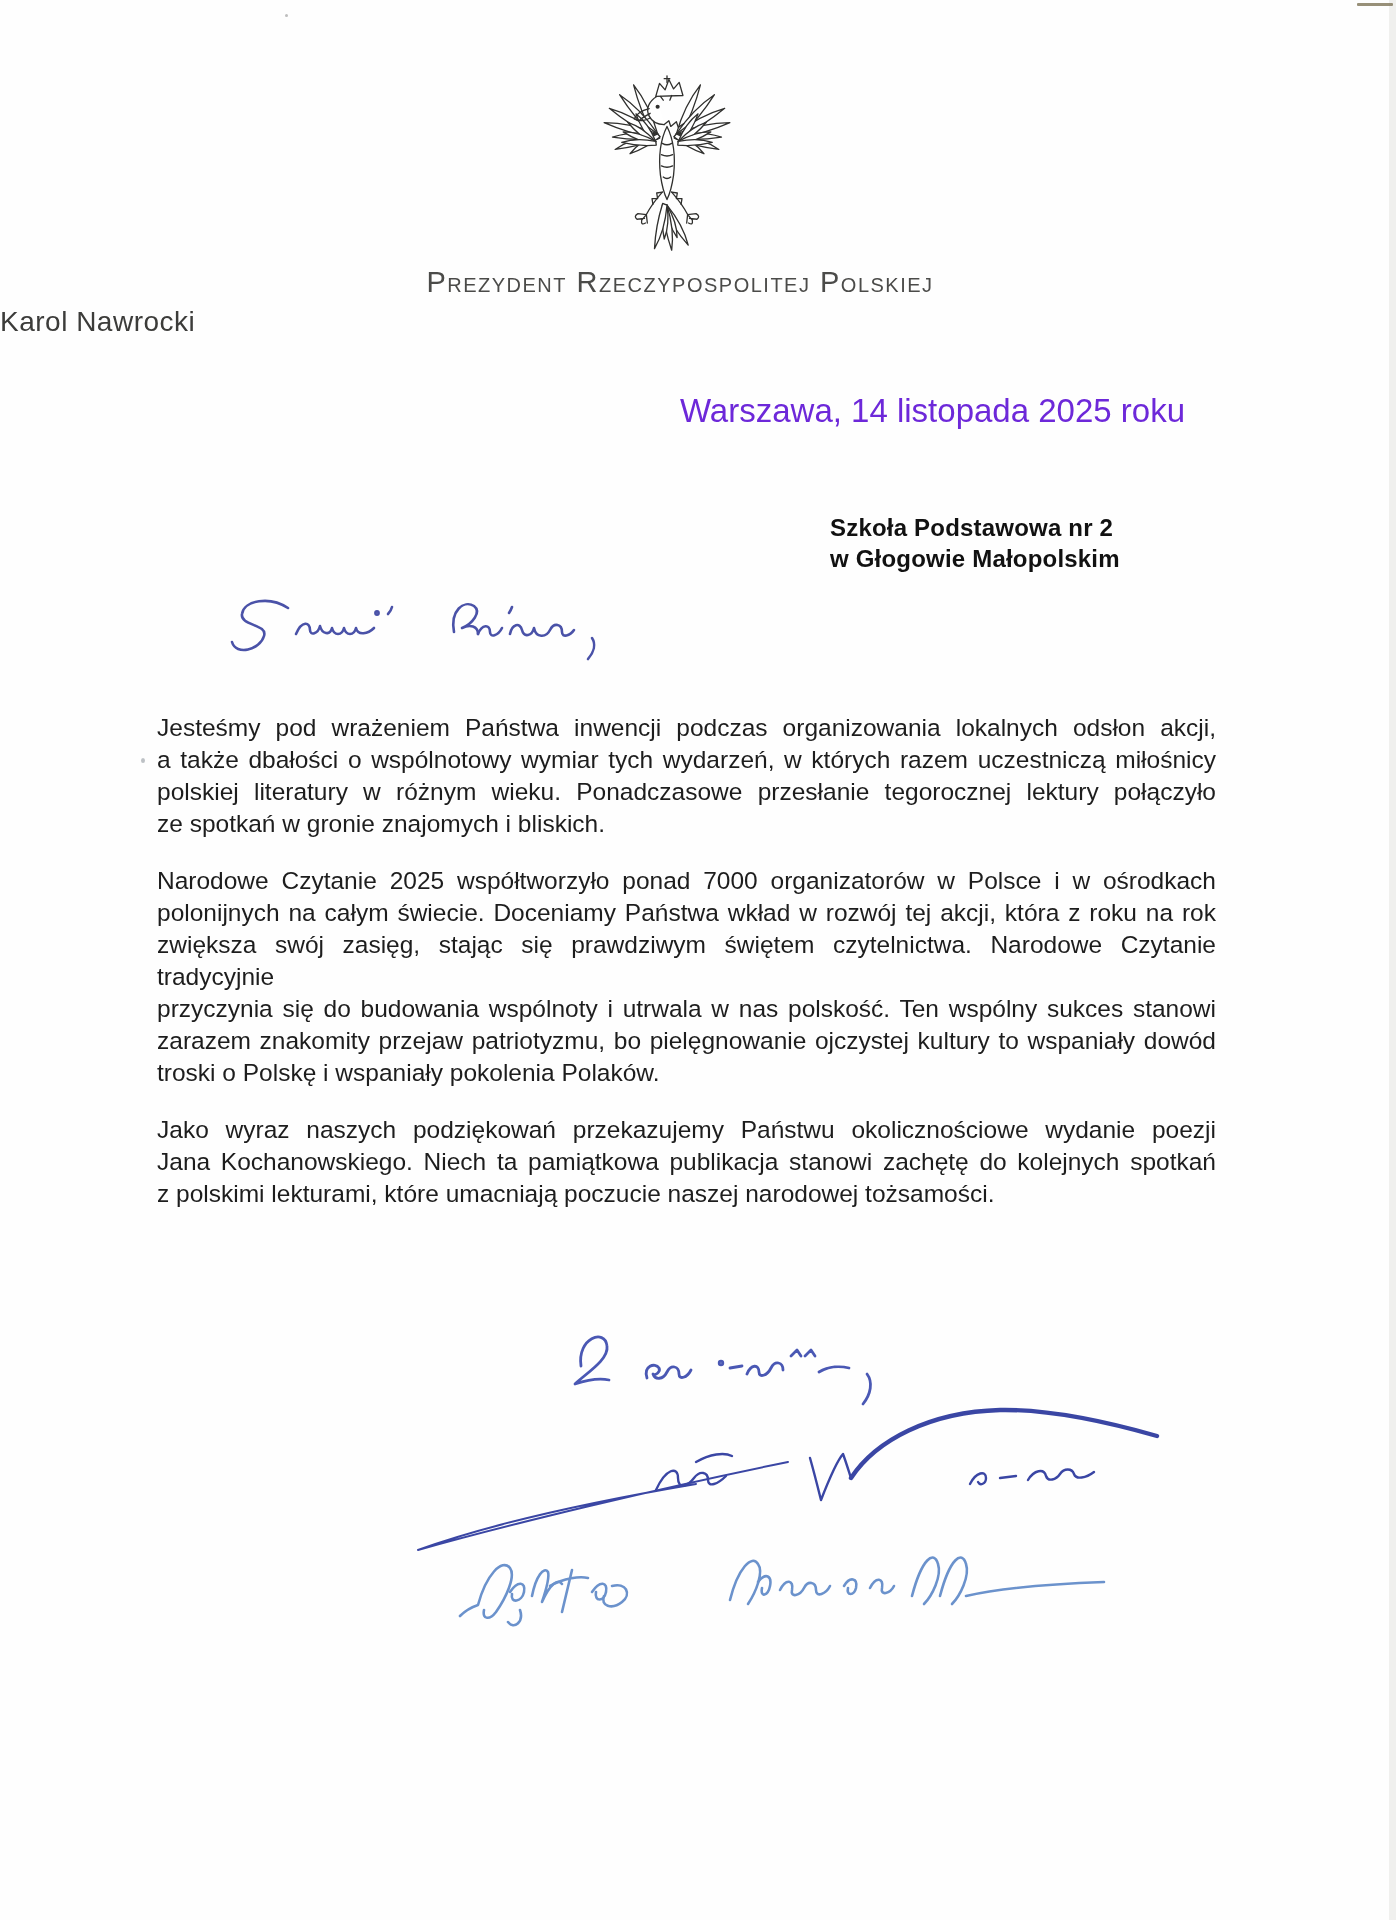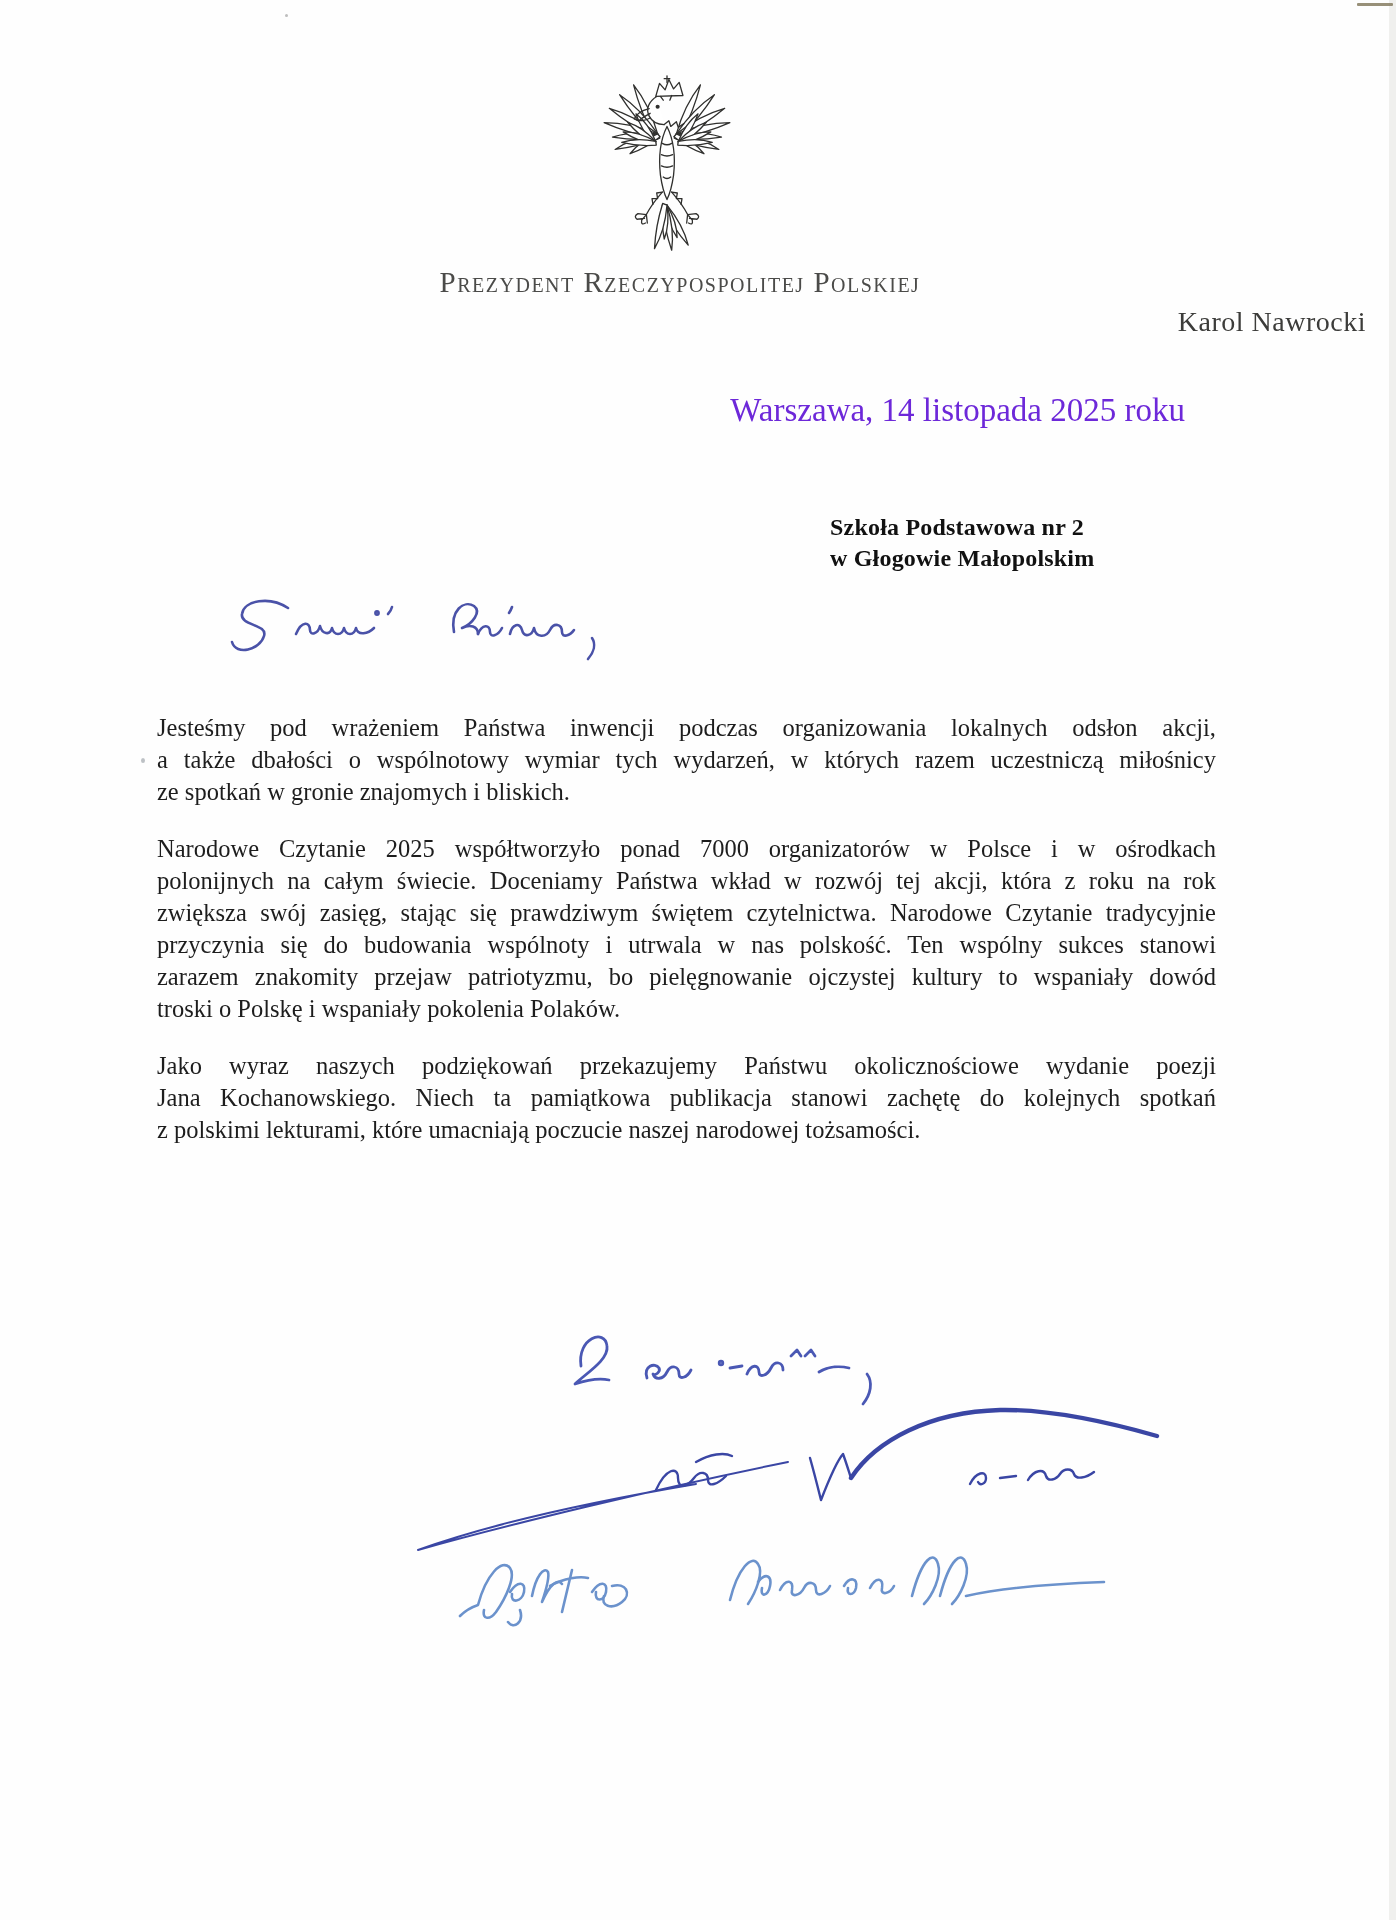--- a/index.html
+++ b/index.html
@@ -1,35 +1,35 @@
 <!DOCTYPE html>
 <html lang="pl"><head>
 <meta charset="utf-8">
 <style>
   html,body{margin:0;padding:0;background:#e8e8e8;}
   .page{
     position:relative;
     width:1396px;height:1920px;
     background:#fefefe;
     overflow:hidden;
-    font-family:Liberation Serif, serif;
+    font-family:Liberation Sans, sans-serif;
     color:#1d1d1d;
   }
   
   .emblem{position:absolute;left:592px;top:73px;width:150px;height:180px;}
   .lh-title{
     position:absolute;left:0;top:266px;width:1360px;
     text-align:center;
     font-variant:small-caps;
     font-size:29px;letter-spacing:1.5px;
     color:#4b4b49;
   }
   .lh-name{
     position:absolute;left:0;top:306px;width:1366px;
-    text-align:right;
+    text-align:left;
     font-size:28px;letter-spacing:.5px;
     color:#3c3c3a;
   }
   .dateline{
     position:absolute;top:392px;right:211px;
     font-size:33px;color:#6d28d9;
   }
   .recipient{
     position:absolute;left:830px;top:512px;
     font-size:24px;font-weight:bold;color:#111;
@@ -153,20 +153,21 @@
       <path d="M283,19 q2,-3 3,-6"></path>
       <path d="M284,40 C286,30 294,28 296,36 C298,44 306,42 308,34 C310,44 320,44 324,36 C328,28 336,30 336,38 C336,44 344,42 348,36"></path>
       <path d="M366,44 C370,50 368,58 362,65"></path>
     </g>
   </svg>
 
   <div class="body-text">
     <p>
       <span class="ln" style="display:block">Jesteśmy pod wrażeniem Państwa inwencji podczas organizowania lokalnych odsłon akcji,</span>
       <span class="ln" style="display:block">a także dbałości o wspólnotowy wymiar tych wydarzeń, w których razem uczestniczą miłośnicy</span>
+      <span class="ln" style="display:block">polskiej literatury w różnym wieku. Ponadczasowe przesłanie tegorocznej lektury połączyło</span>
       <span class="ln pl" style="display:block">ze spotkań w gronie znajomych i bliskich.</span>
     </p>
     <p>
       <span class="ln" style="display:block">Narodowe Czytanie 2025 współtworzyło ponad 7000 organizatorów w Polsce i w ośrodkach</span>
       <span class="ln" style="display:block">polonijnych na całym świecie. Doceniamy Państwa wkład w rozwój tej akcji, która z roku na rok</span>
       <span class="ln" style="display:block">zwiększa swój zasięg, stając się prawdziwym świętem czytelnictwa. Narodowe Czytanie tradycyjnie</span>
       <span class="ln" style="display:block">przyczynia się do budowania wspólnoty i utrwala w nas polskość. Ten wspólny sukces stanowi</span>
       <span class="ln" style="display:block">zarazem znakomity przejaw patriotyzmu, bo pielęgnowanie ojczystej kultury to wspaniały dowód</span>
       <span class="ln pl" style="display:block">troski o Polskę i wspaniały pokolenia Polaków.</span>
     </p>

